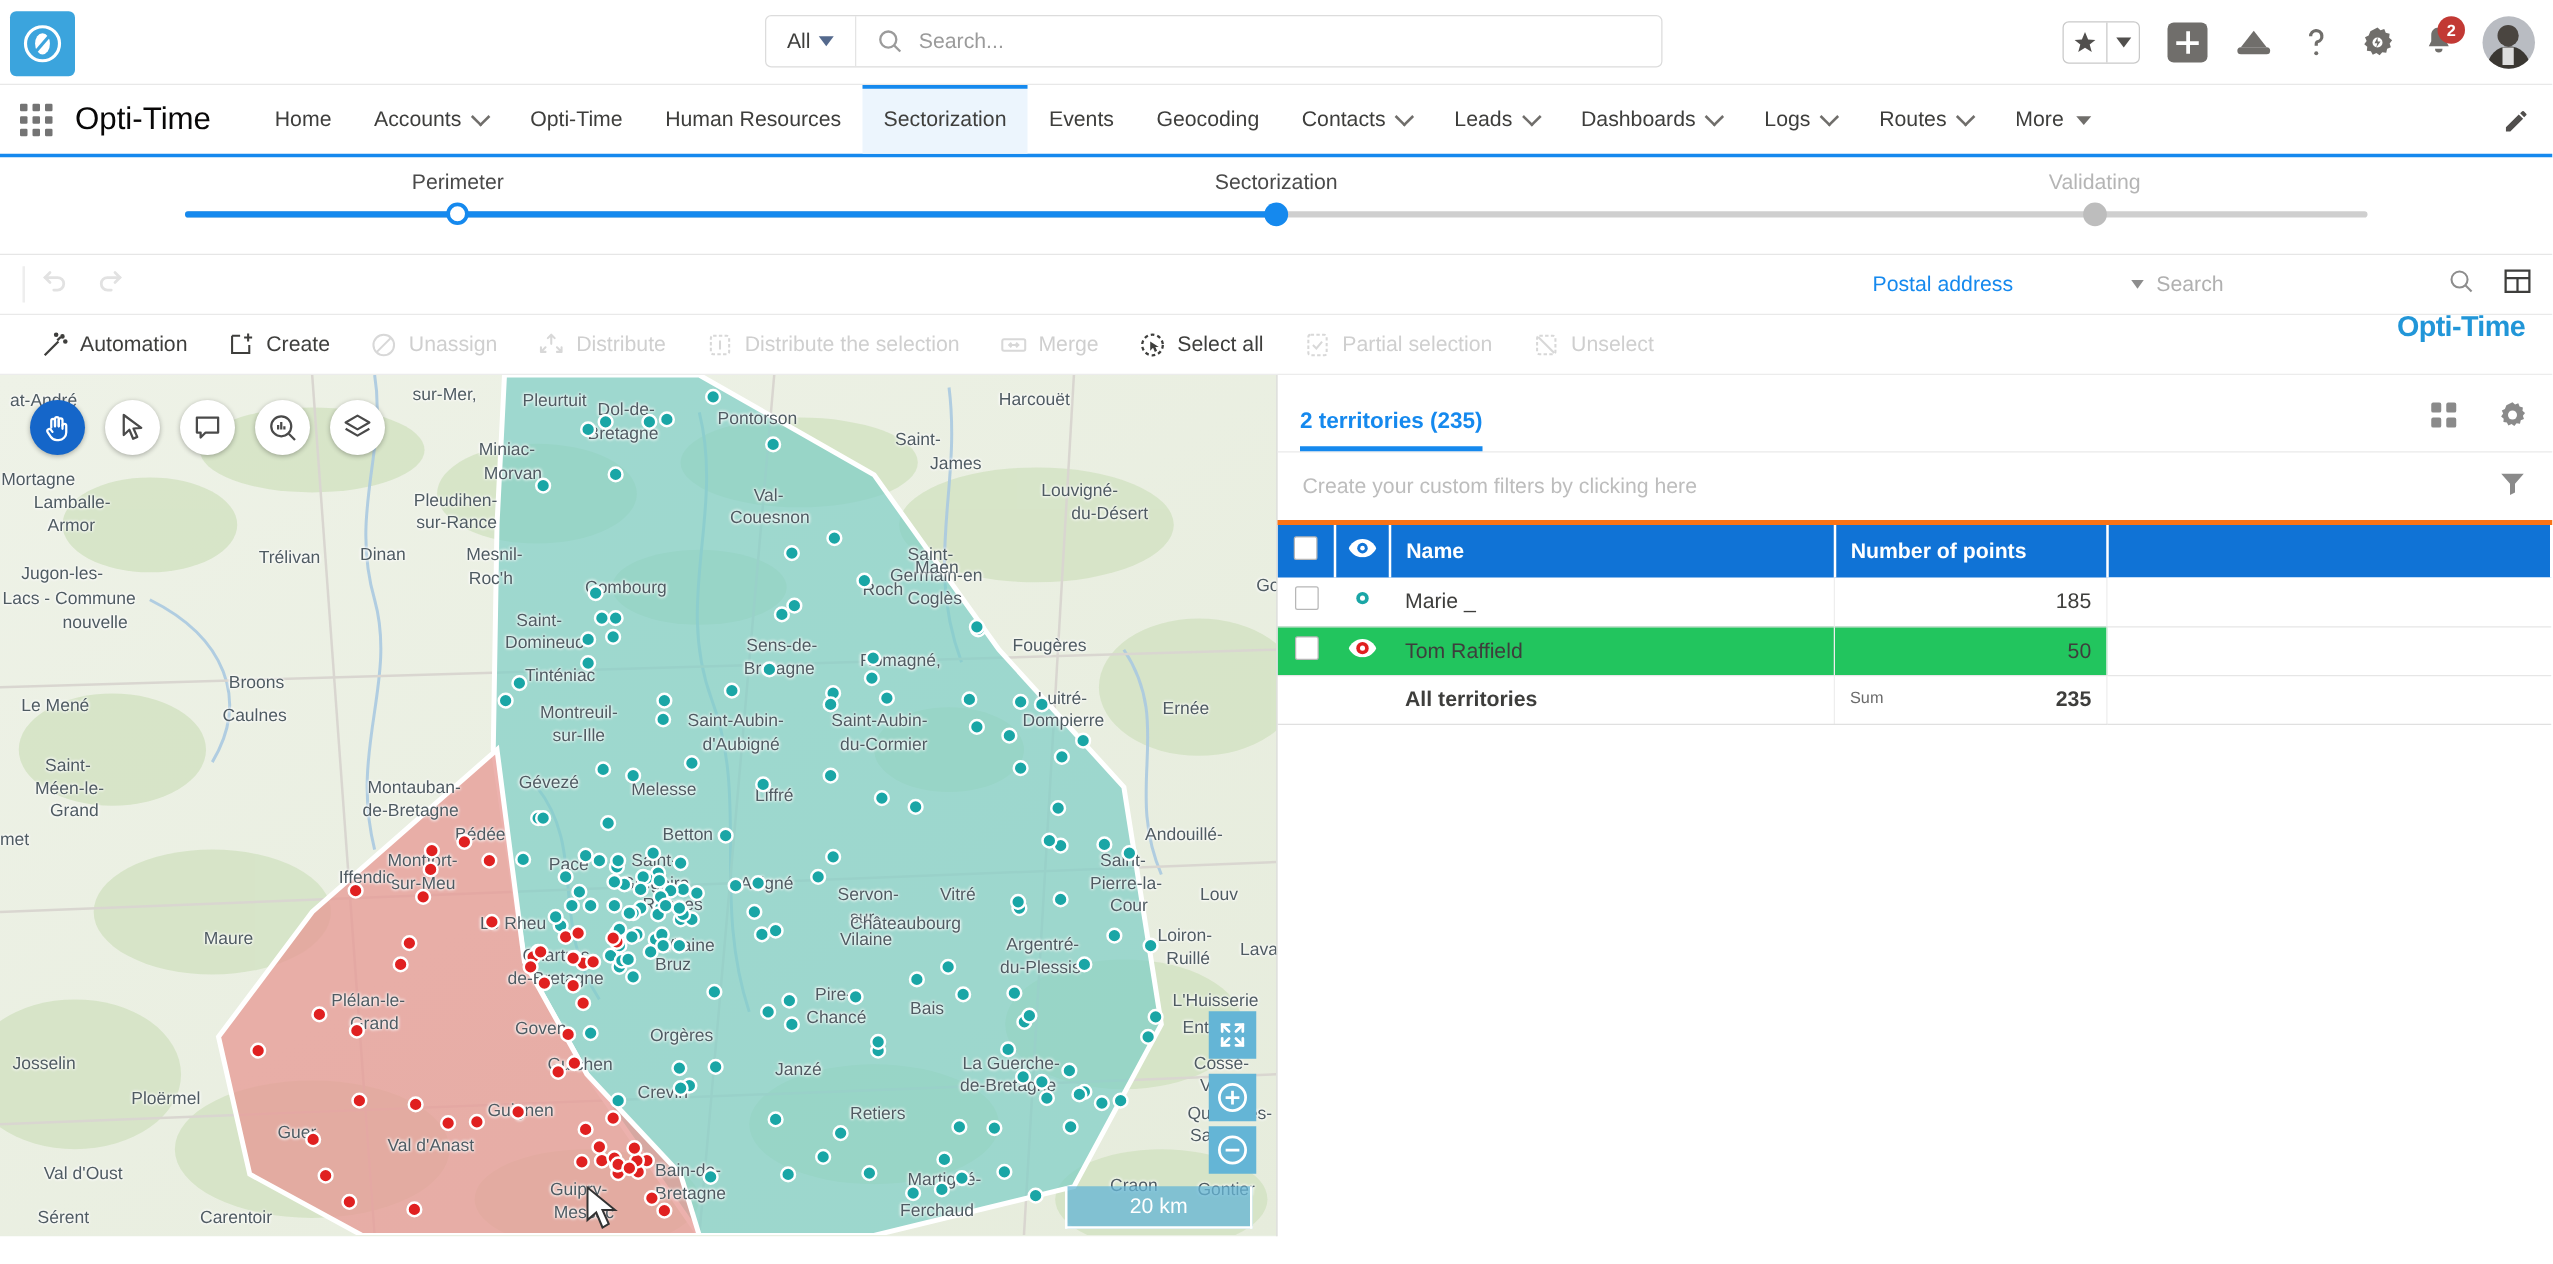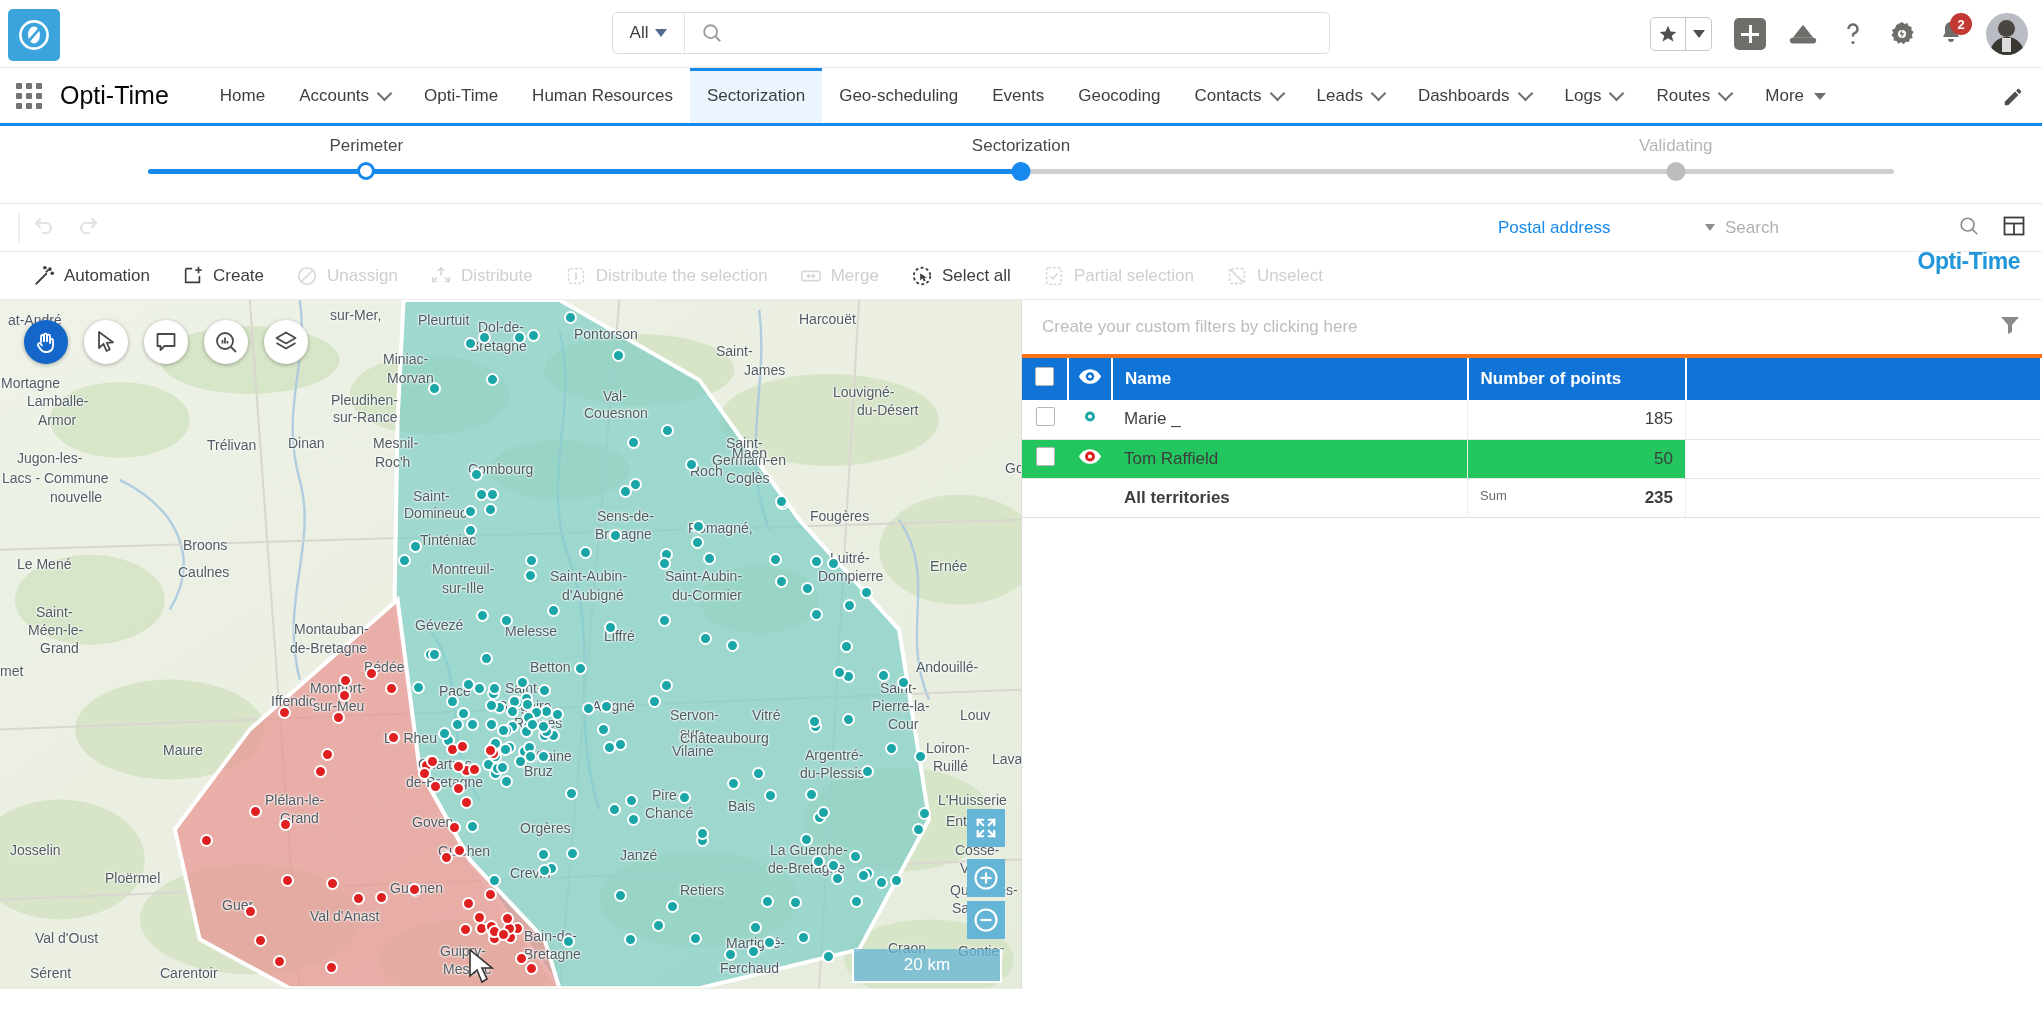--- a/index.html
+++ b/index.html
@@ -320,20 +320,21 @@
     <div class="gs-scope">
       <span>All</span>
       <span class="caret-dn"></span>
     </div>
     <span class="gs-icon">
       <svg width="22" height="22" viewBox="0 0 24 24" fill="none" stroke="#9b9b9b" stroke-width="2">
         <circle cx="10.5" cy="10.5" r="7"></circle>
           <line x1="15.8" y1="15.8" x2="21" y2="21"></line>
       </svg>
     </span>
+    <input class="gs-input" placeholder="Search..." style="">
   </div>
 
   <div class="top-icons">
     <div class="fav-group">
       <div class="fav-star">
         <svg width="20" height="20" viewBox="0 0 24 24" fill="#514f4d">
           <polygon points="12,2 15,9 22,9.5 16.5,14 18.5,21 12,17 5.5,21 7.5,14 2,9.5 9,9"></polygon>
         </svg>
       </div>
       <div class="fav-caret">
@@ -403,23 +404,20 @@
         <span class="chev thin"></span>
       </div>
       <div class="nav-item">
         <span>Opti-Time</span>
       </div>
       <div class="nav-item">
         <span>Human Resources</span>
       </div>
       <div class="nav-item active">
         <span>Sectorization</span>
-      </div>
-      <div class="nav-item">
-        <span>Geo-scheduling</span>
       </div>
       <div class="nav-item">
         <span>Events</span>
       </div>
       <div class="nav-item">
         <span>Geocoding</span>
       </div>
       <div class="nav-item">
         <span>Contacts</span>
         <span class="chev thin"></span>
@@ -1059,20 +1057,39 @@
           <circle cx="13" cy="13" r="10.5"></circle>
             <line x1="7.5" y1="13" x2="18.5" y2="13"></line>
         </svg>
       </div>
     </div>
 
     <div class="scalebar">20 km</div>
   </div>
 
   <div class="panel">
+    <div class="panel-head">
+      <div class="panel-tab">2 territories (235)</div>
+      <div class="panel-head-icons">
+        <span>
+          <svg width="22" height="22" viewBox="0 0 22 22" fill="#8a8a8a">
+            <rect x="1" y="1" width="8" height="8" rx="1.5"></rect>
+              <rect x="13" y="1" width="8" height="8" rx="1.5"></rect>
+            <rect x="1" y="13" width="8" height="8" rx="1.5"></rect>
+              <rect x="13" y="13" width="8" height="8" rx="1.5"></rect>
+          </svg>
+        </span>
+        <span>
+          <svg width="24" height="24" viewBox="0 0 28 28" fill="#8a8a8a">
+            <path d="M14 2l2.4 2.1 3-1 1.2 3 3.1.8-.4 3.2 2.4 2-2 2.6 1 3-3 1.3-.7 3.1-3.2-.3-2.1 2.4-2.6-1.9-2.9 1.4-1.5-2.8-3.2-.3.3-3.2-2.4-2.1 1.9-2.6-1.3-2.9 2.9-1.4L8.3 5z"></path>
+            <circle cx="14" cy="14" r="4.2" fill="#fff"></circle>
+          </svg>
+        </span>
+      </div>
+    </div>
 
     <div class="filter-row">
       <input class="filter-input" placeholder="Create your custom filters by clicking here" style="">
       <span>
         <svg width="24" height="24" viewBox="0 0 24 24" fill="#8a8a8a">
           <path d="M3 4h18l-7 8v7l-4 2v-9z"></path>
         </svg>
       </span>
     </div>
 

